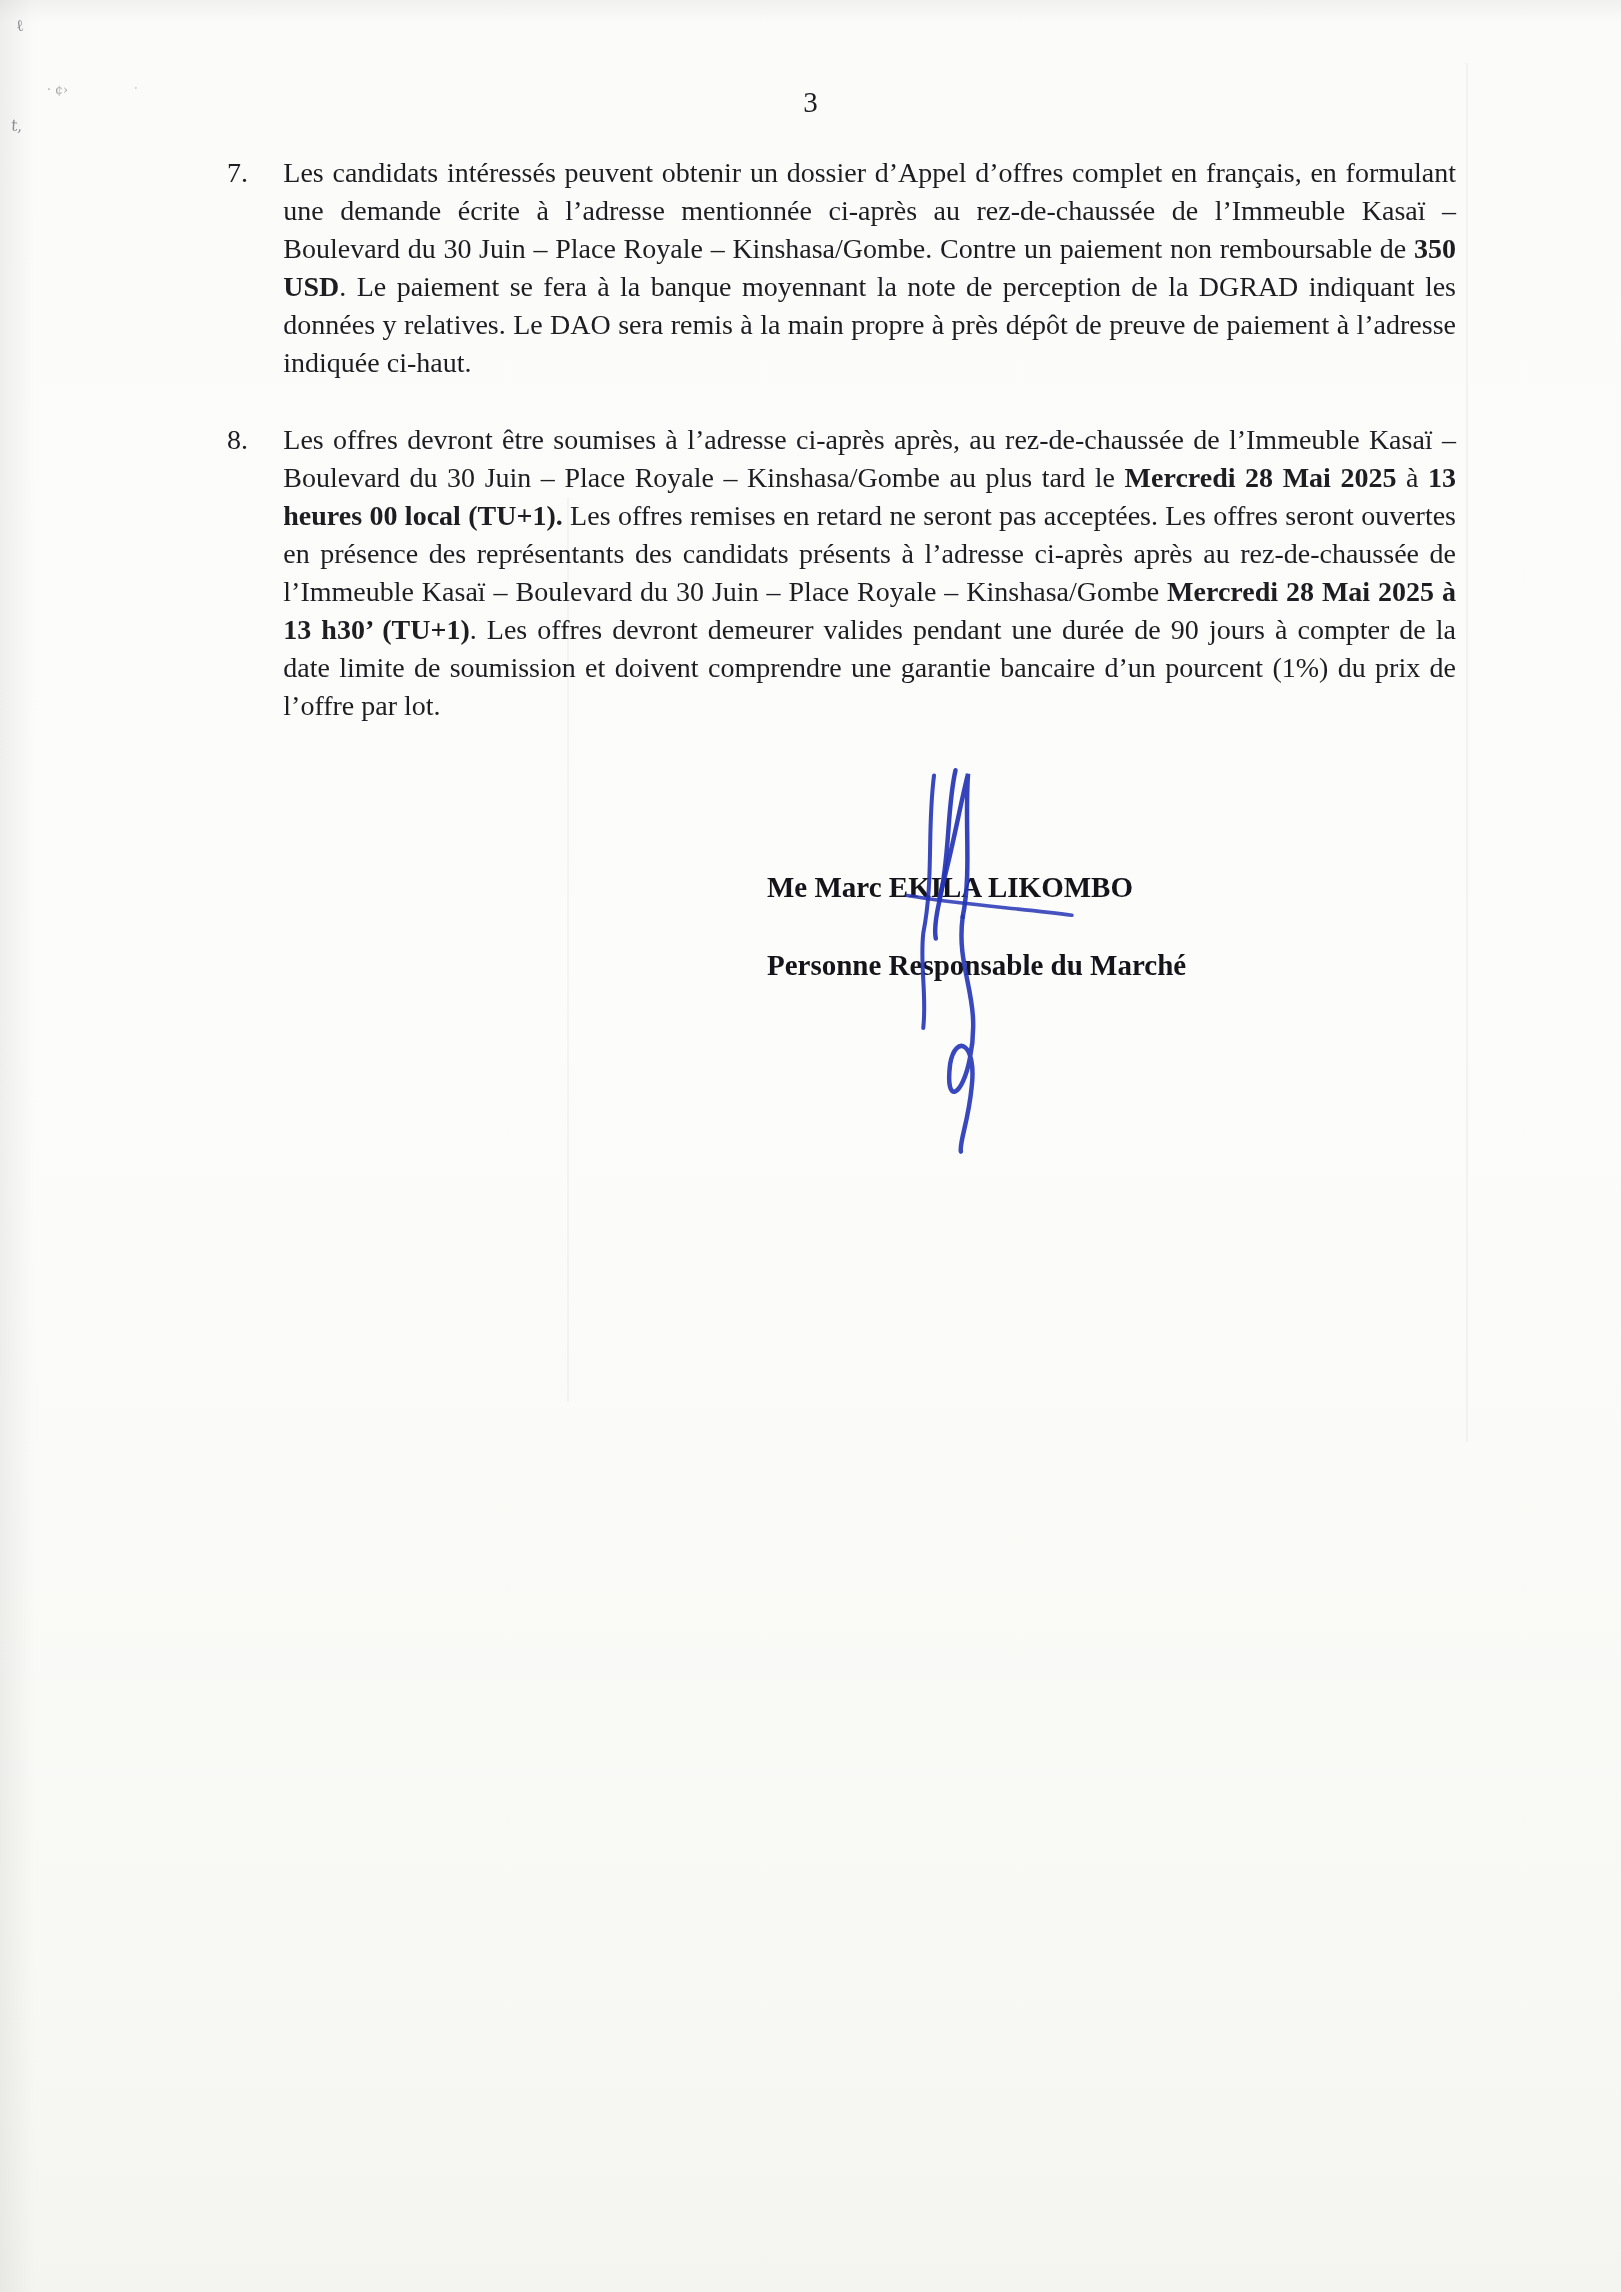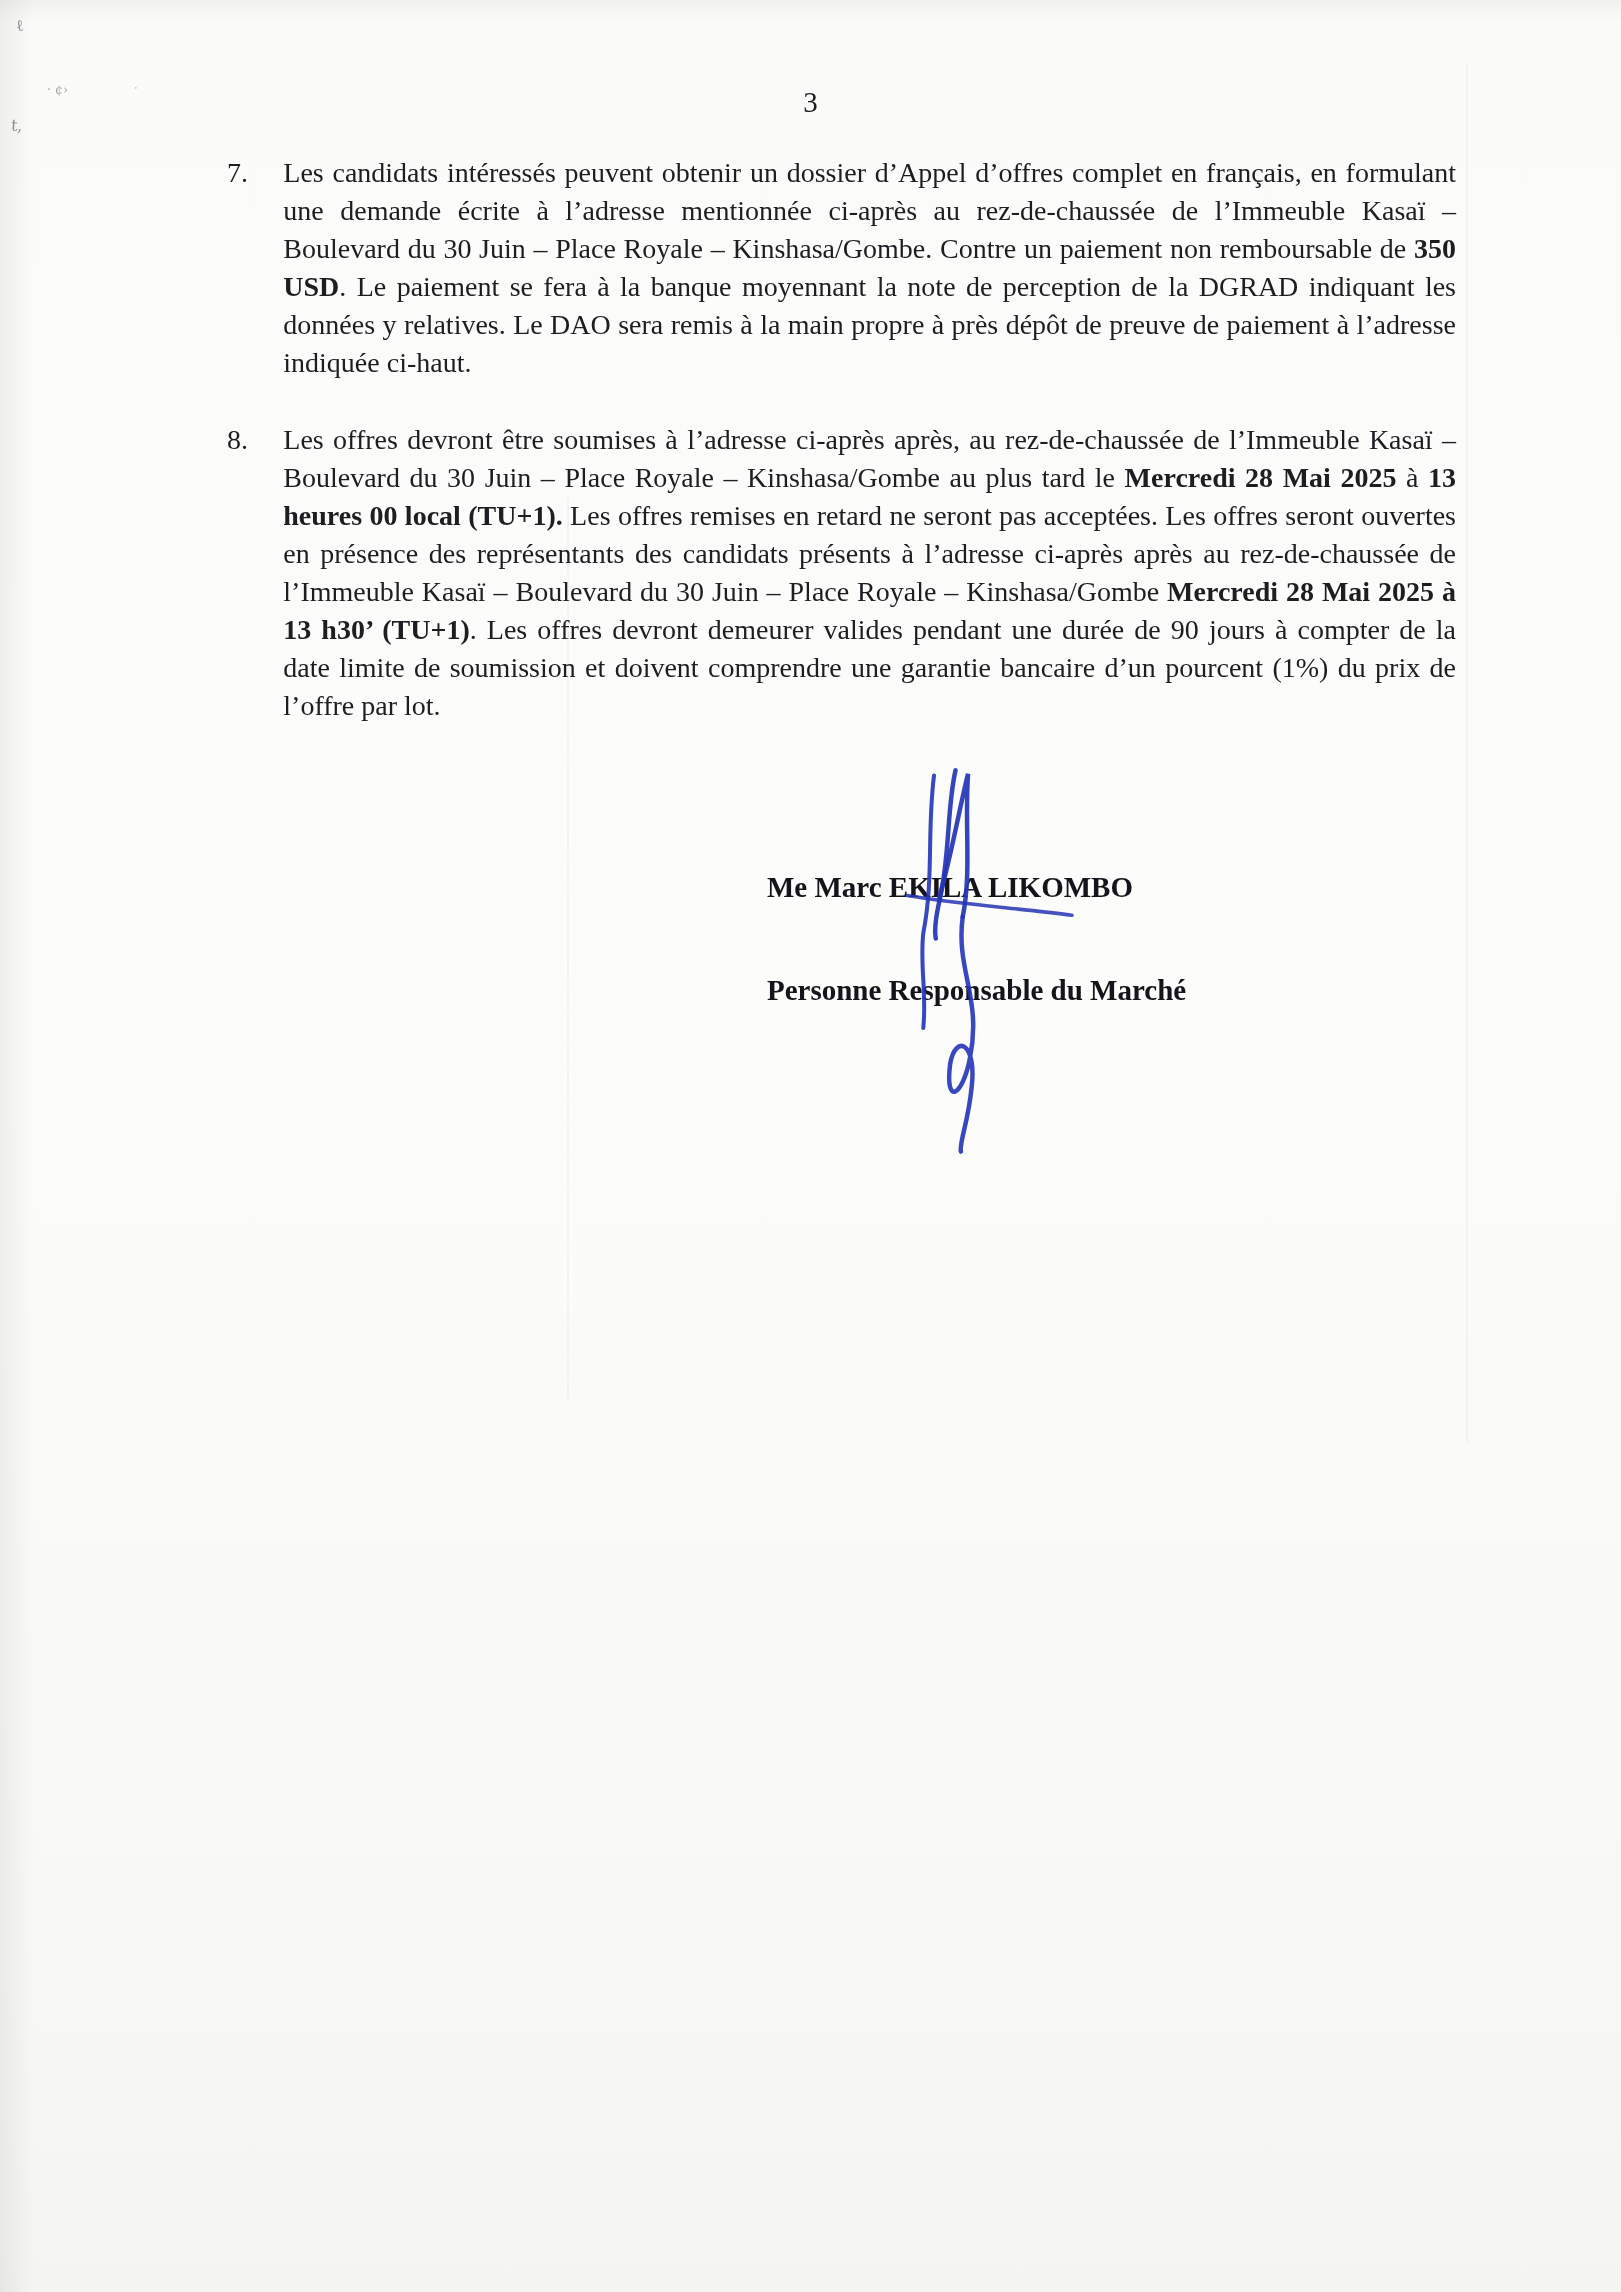--- a/index.html
+++ b/index.html
@@ -40,21 +40,21 @@
   .item-body span.b { font-weight:bold; }
   .signature-block {
     position:absolute;
     left:767px;
     top:871px;
     font-size:29px;
     font-weight:bold;
     color:#14141a;
   }
   .sig-name { white-space:nowrap; }
-  .sig-title { margin-top:70px; white-space:nowrap; }
+  .sig-title { margin-top:45px; white-space:nowrap; }
   .signature-ink {
     position:absolute;
     left:882px;
     top:763px;
     width:233px;
     height:394px;
     pointer-events:none;
   }
   
   .crease { position:absolute; background:#8a8a88; opacity:0.10; }

